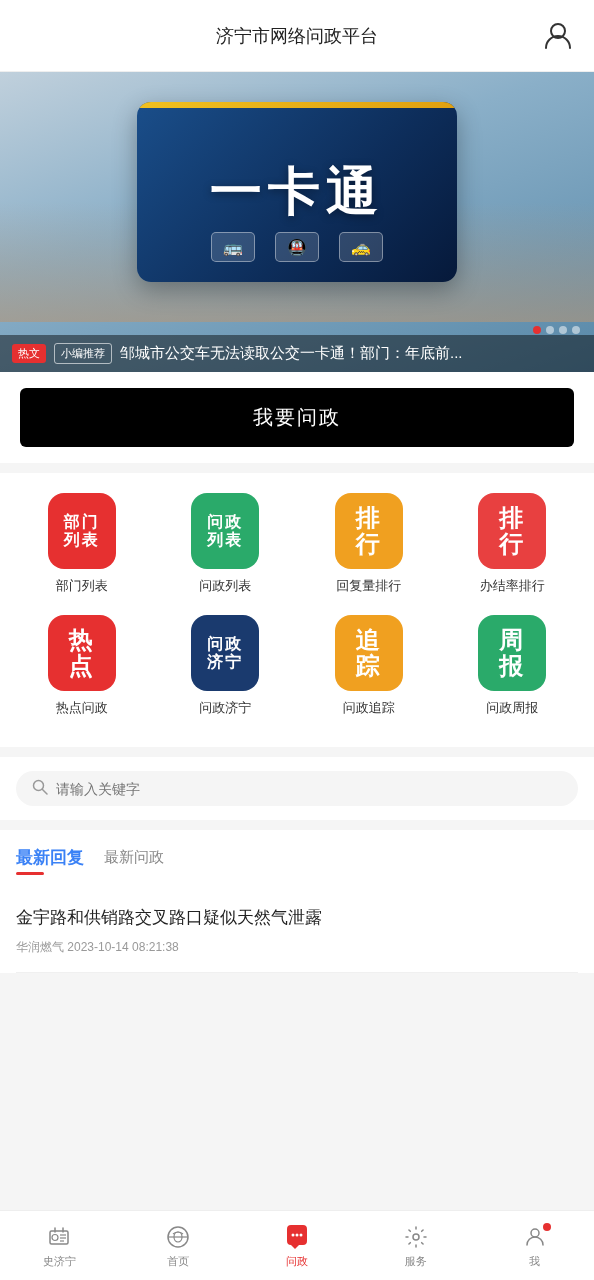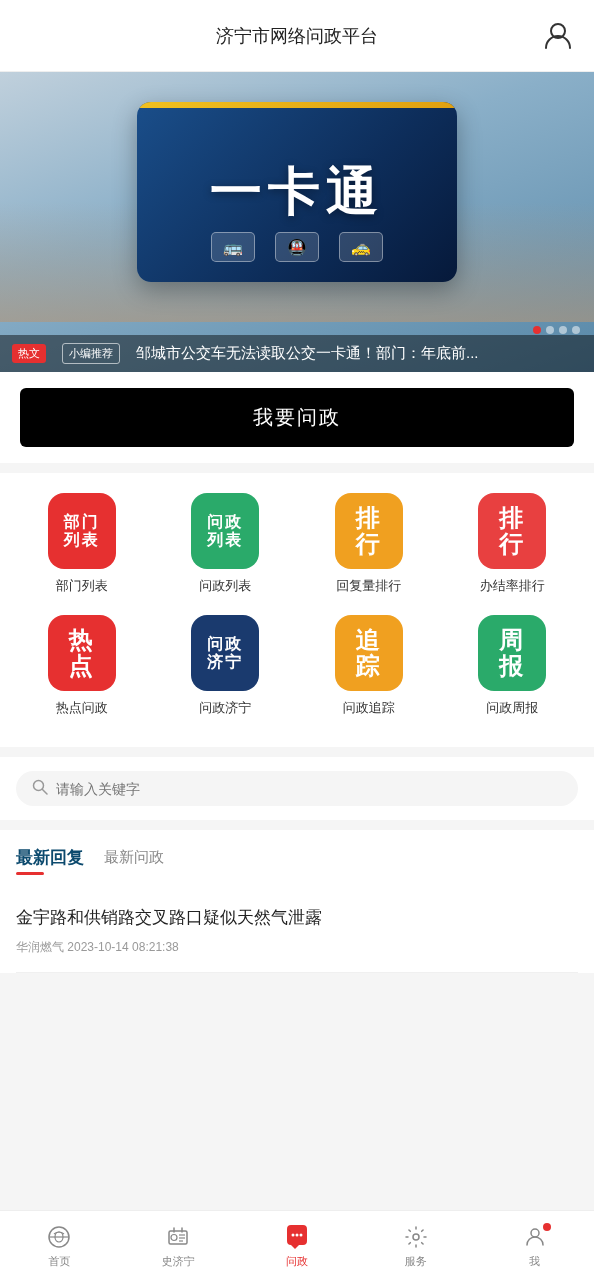--- a/index.html
+++ b/index.html
@@ -48,21 +48,21 @@
     }
     .banner-caption {
       position: absolute;
       bottom: 0;
       left: 0;
       right: 0;
       background: rgba(0,0,0,0.45);
       padding: 8px 12px;
       display: flex;
       align-items: center;
-      gap: 16px;
+      gap: 8px;
     }
     .banner-caption-text {
       color: #fff;
       font-size: 15px;
       flex: 1;
       white-space: nowrap;
       overflow: hidden;
       text-overflow: ellipsis;
     }
     .badge-hot {
@@ -220,21 +220,21 @@
     }
     .tab-item {
       font-size: 17px;
       font-weight: 600;
       color: #333;
       cursor: pointer;
       position: relative;
       padding-bottom: 6px;
     }
     .tab-item.active {
-      color: #0c4a6e;
+      color: #3b82f6;
     }
     .tab-item.active::after {
       content: '';
       position: absolute;
       bottom: 0;
       left: 0;
       width: 28px;
       height: 3px;
       background: #e63030;
       border-radius: 2px;
@@ -548,48 +548,48 @@
 
     <div class="news-item">
       <div class="news-title">金宇路和供销路交叉路口疑似天然气泄露</div>
       <div class="news-meta">华润燃气 2023-10-14 08:21:38</div>
     </div>
 
   </div>
 </div>
 
 <div class="bottom-nav">
-
-  <div class="nav-item">
-    <div class="nav-icon">
-      <svg width="24" height="24" viewBox="0 0 24 24" fill="none">
-        <circle cx="12" cy="12" r="10" stroke="#888" stroke-width="1.5" fill="none"></circle>
-        <path d="M7 9 Q12 5 17 9" stroke="#888" stroke-width="1.2" fill="none"></path>
-        <ellipse cx="12" cy="12" rx="4" ry="5" stroke="#888" stroke-width="1.2" fill="none"></ellipse>
-        <line x1="2" y1="12" x2="22" y2="12" stroke="#888" stroke-width="1.2"></line>
-      </svg>
-    </div>
-    <span class="nav-label">首页</span>
-  </div>
 
   <div class="nav-item">
     <div class="nav-icon">
       <svg width="24" height="24" viewBox="0 0 24 24" fill="none">
         <rect x="3" y="6" width="18" height="13" rx="1.5" stroke="#888" stroke-width="1.5" fill="none"></rect>
         <circle cx="8" cy="12.5" r="3" stroke="#888" stroke-width="1.2" fill="none"></circle>
         <line x1="13" y1="10" x2="19" y2="10" stroke="#888" stroke-width="1.2"></line>
         <line x1="13" y1="13" x2="19" y2="13" stroke="#888" stroke-width="1.2"></line>
         <line x1="13" y1="16" x2="17" y2="16" stroke="#888" stroke-width="1.2"></line>
         <line x1="8" y1="3" x2="8" y2="7" stroke="#888" stroke-width="1.5" stroke-linecap="round"></line>
         <line x1="16" y1="3" x2="16" y2="7" stroke="#888" stroke-width="1.5" stroke-linecap="round"></line>
       </svg>
     </div>
     <span class="nav-label">史济宁</span>
   </div>
 
+  <div class="nav-item">
+    <div class="nav-icon">
+      <svg width="24" height="24" viewBox="0 0 24 24" fill="none">
+        <circle cx="12" cy="12" r="10" stroke="#888" stroke-width="1.5" fill="none"></circle>
+        <path d="M7 9 Q12 5 17 9" stroke="#888" stroke-width="1.2" fill="none"></path>
+        <ellipse cx="12" cy="12" rx="4" ry="5" stroke="#888" stroke-width="1.2" fill="none"></ellipse>
+        <line x1="2" y1="12" x2="22" y2="12" stroke="#888" stroke-width="1.2"></line>
+      </svg>
+    </div>
+    <span class="nav-label">首页</span>
+  </div>
+
   <div class="nav-item active">
     <div class="nav-icon">
       <svg width="28" height="28" viewBox="0 0 28 28" fill="none">
         <path d="M4 6 Q4 2 8 2 L20 2 Q24 2 24 6 L24 18 Q24 22 20 22 L16 22 L12 26 L8 22 L8 22 Q4 22 4 18 Z" fill="#e63030"></path>
         <circle cx="10" cy="12" r="1.5" fill="white"></circle>
         <circle cx="14" cy="12" r="1.5" fill="white"></circle>
         <circle cx="18" cy="12" r="1.5" fill="white"></circle>
       </svg>
     </div>
     <span class="nav-label" style="color:#e63030;">问政</span>

